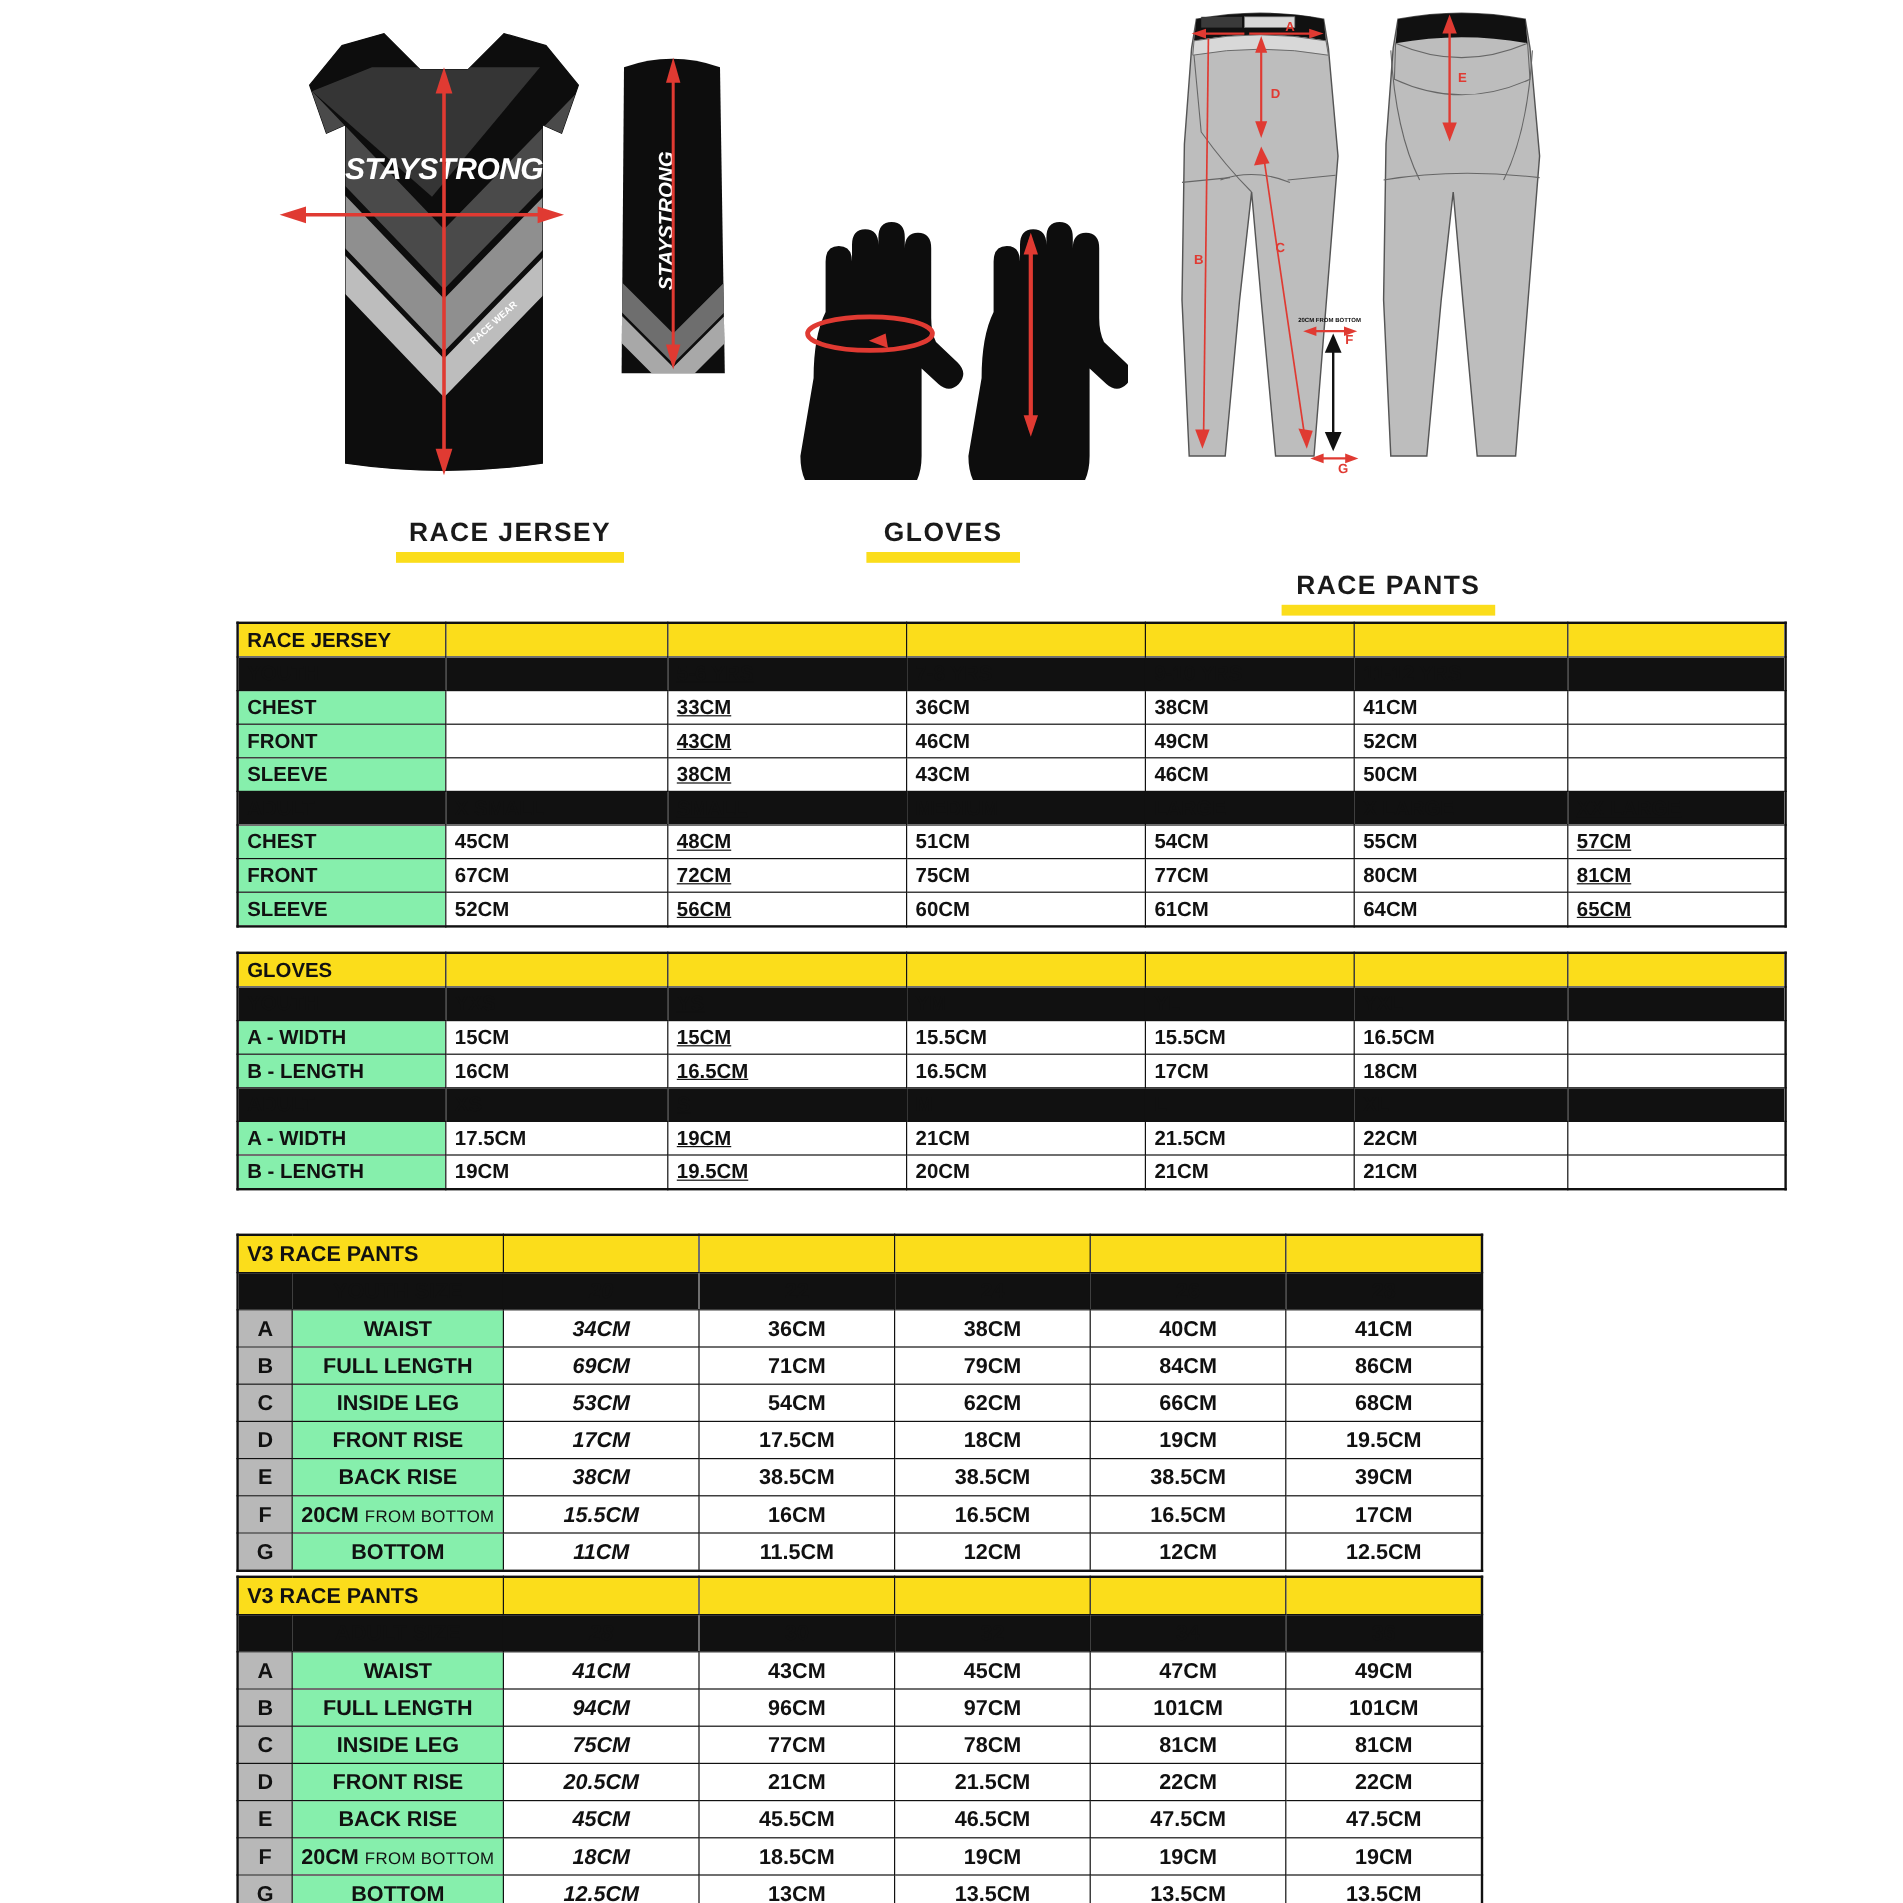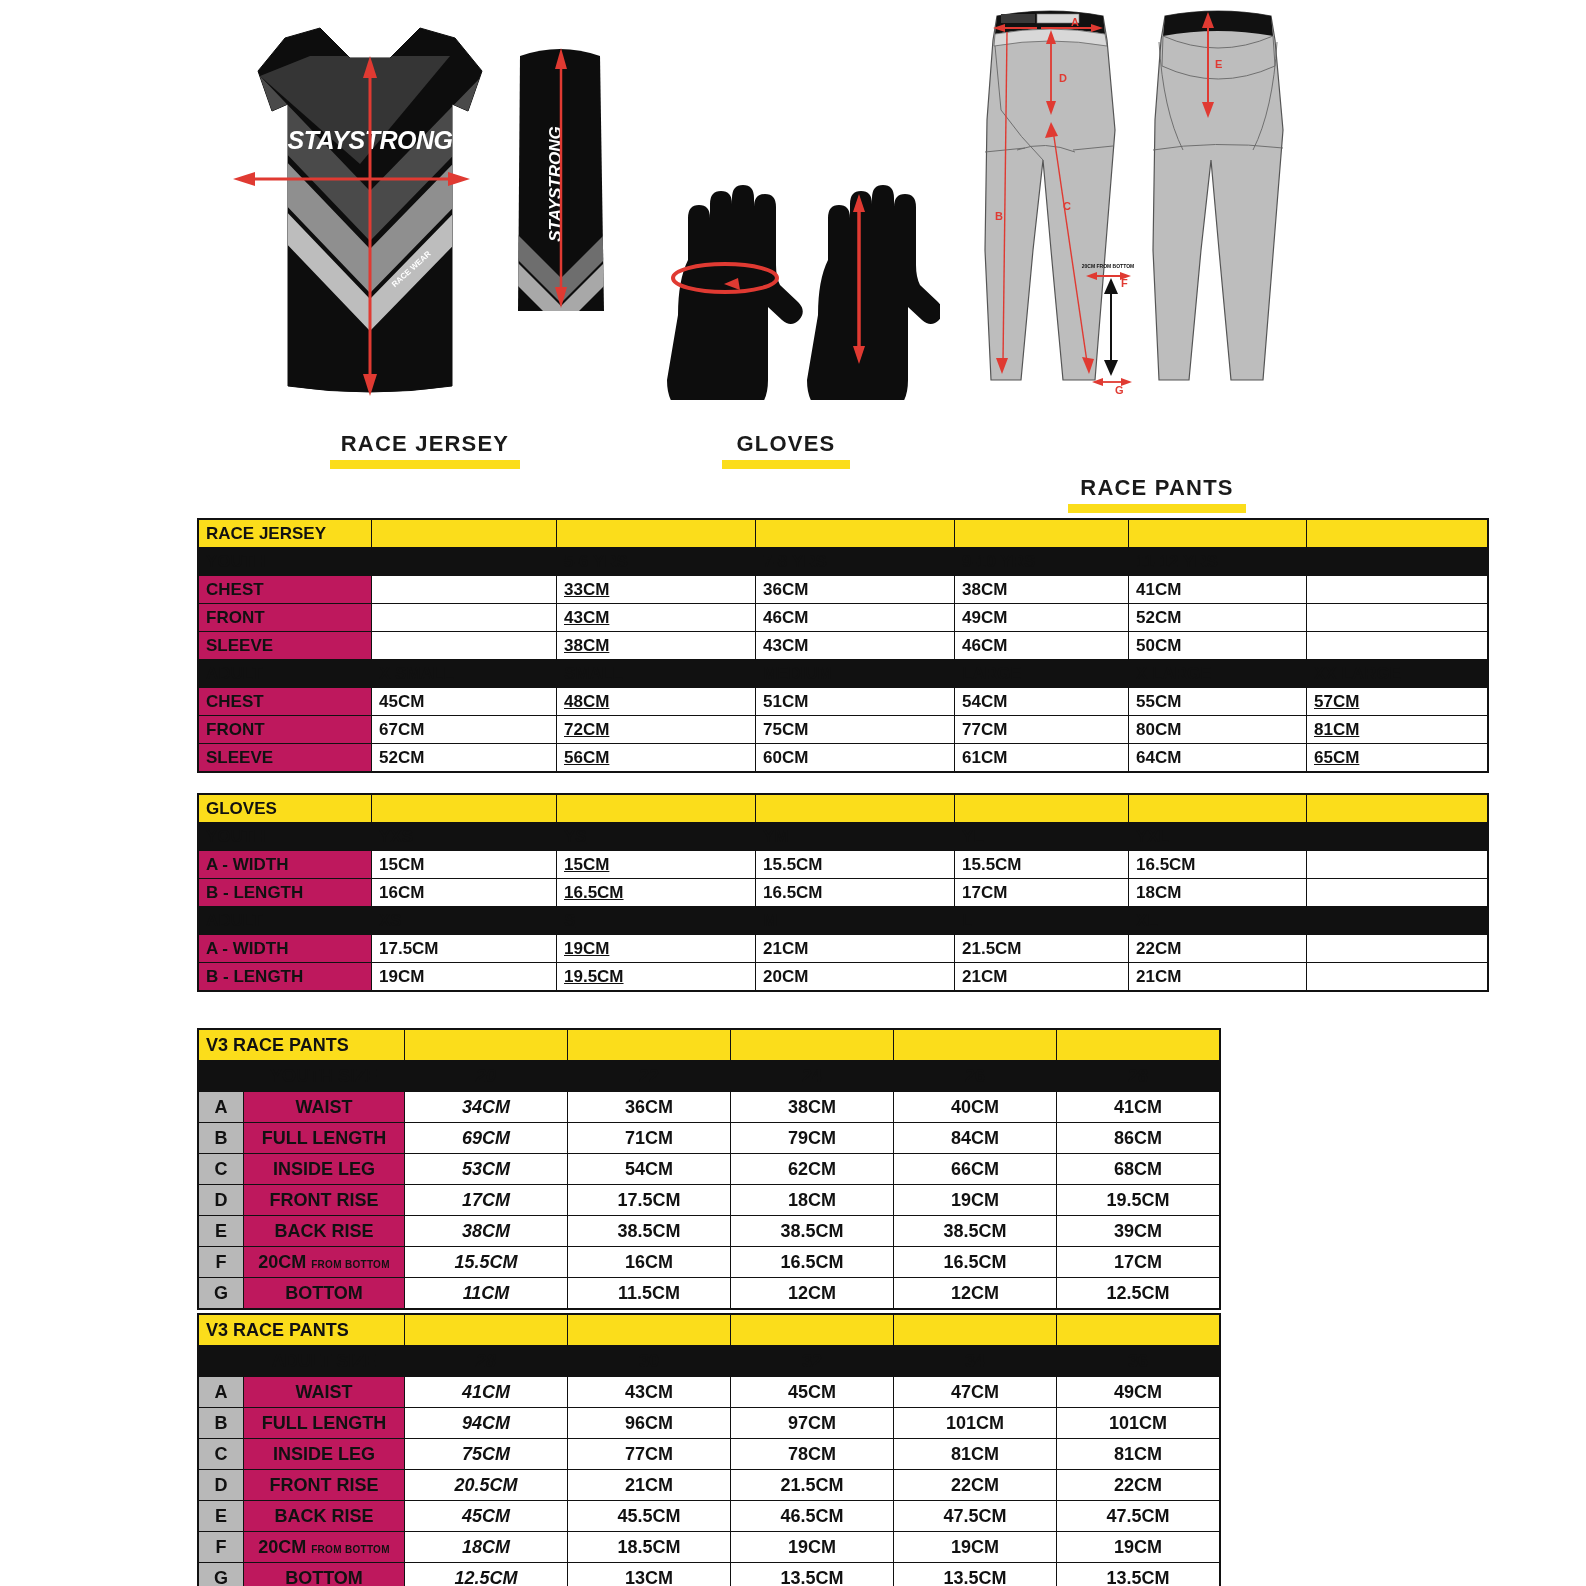--- a/index.html
+++ b/index.html
@@ -36,26 +36,26 @@
     font-size:17px;font-weight:bold;
     color:#111;
     padding:2px 7px;
     height:23px;
     font-family:"Liberation Sans", sans-serif;
     white-space:nowrap;
     overflow:hidden;
   }
   td.yellow{background:#FBDD1B;color:#111;}
   td.black{background:#111;color:#ffffff;}
-  td.grey{background:#be185d;color:#111;}
+  td.grey{background:#86efac;color:#111;}
   td.white{background:#ffffff;color:#111;}
   td.ctr{text-align:center;}
   td.lft{text-align:left;}
   td.redltr{background:#b8b8b8;color:#e03131;text-align:center;font-size:17px;}
-  .small-sub{font-size:10px;font-weight:bold;letter-spacing:.3px;}
+  .small-sub{font-size:14px;font-weight:normal;letter-spacing:.3px;}
 
   
   #tbl-jersey{left:197px;top:518px;}
   #tbl-gloves{left:197px;top:793px;}
   #tbl-pants-youth{left:197px;top:1028px;}
   #tbl-pants-adult{left:197px;top:1313px;}
   table.w-j td:nth-child(1){width:158px;}
   table.w-j td:nth-child(2){width:170px;}
   table.w-j td:nth-child(3){width:184px;text-decoration:underline;}
   table.w-j td:nth-child(4){width:184px;}

